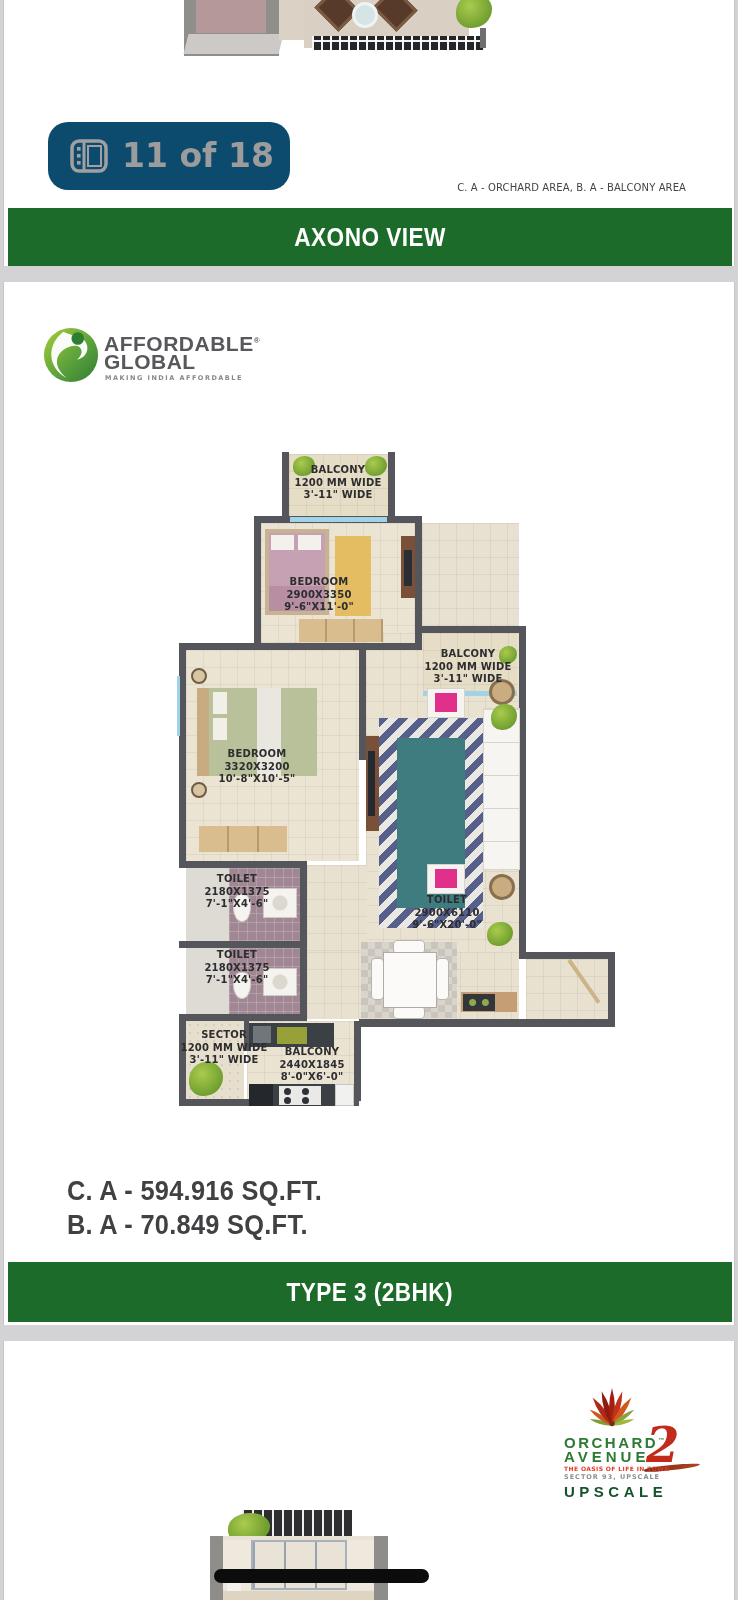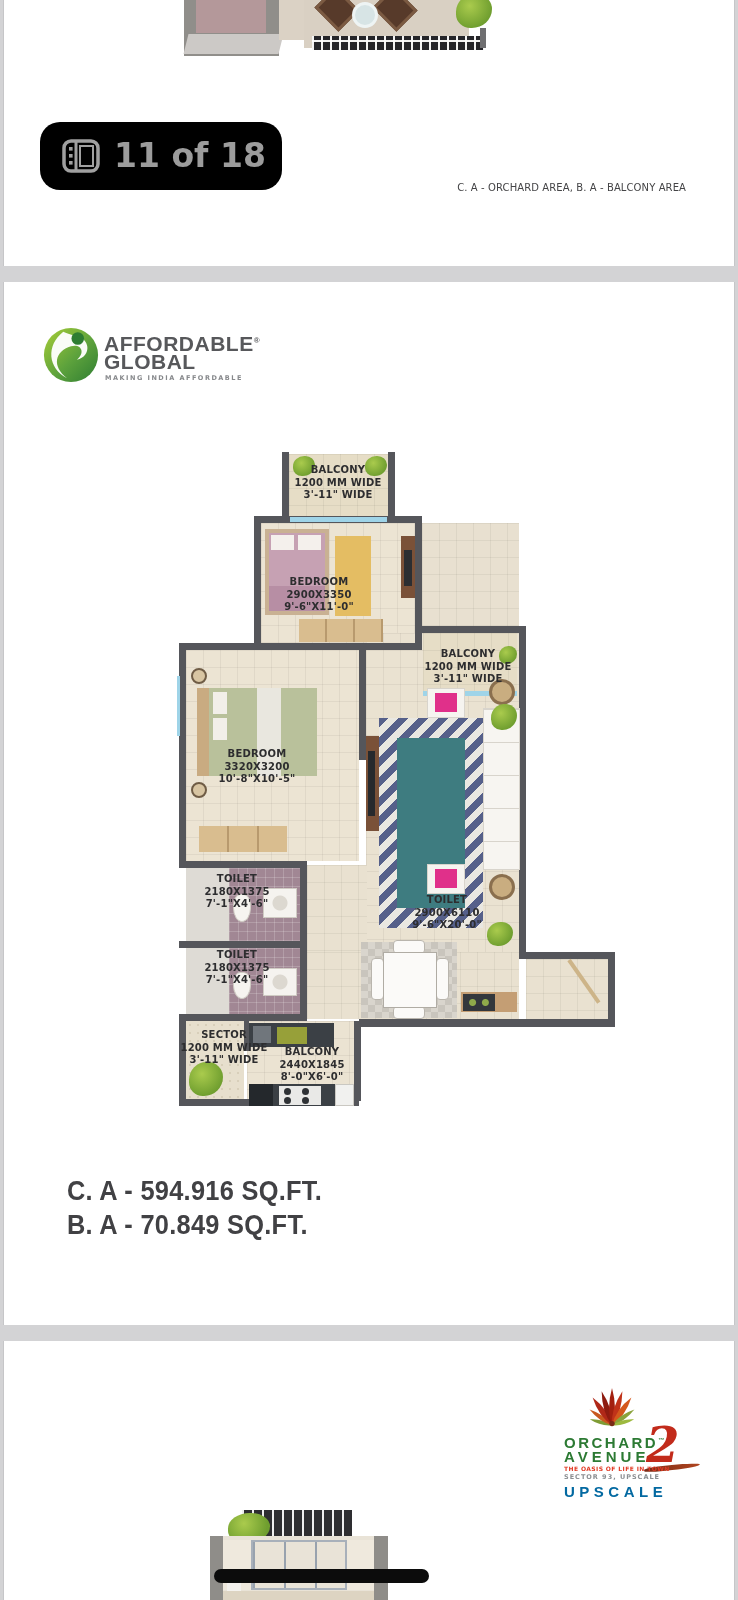--- a/index.html
+++ b/index.html
@@ -30,34 +30,37 @@
     <i class="fur" style="left:105px;top:0;width:30px;height:40px;background:#dbd2c5"></i>
     <i class="fur" style="left:130px;top:0;width:165px;height:48px;background:#d9d0c3"></i>
     <i class="fur" style="left:146px;top:-6px;width:34px;height:30px;background:#573a2a;border:3px solid #7b5a42;transform:rotate(45deg)"></i>
     <i class="fur" style="left:204px;top:-6px;width:34px;height:30px;background:#573a2a;border:3px solid #7b5a42;transform:rotate(45deg)"></i>
     <i class="fur circ" style="left:178px;top:2px;width:26px;height:26px;background:#d7e4e5;border:3px solid #eef4f4"></i>
     <i class="fur" style="left:138px;top:36px;width:172px;height:14px;background-color:#26262a;background-image:repeating-linear-gradient(90deg,rgba(255,255,255,.95) 0 2px,transparent 2px 9px),linear-gradient(transparent 0 4px,rgba(255,255,255,.95) 4px 6px,transparent 6px 14px)"></i>
     <i class="p" style="left:282px;top:-6px;width:36px;height:34px"></i>
     <i class="fur" style="left:306px;top:28px;width:6px;height:20px;background:#6f6f71"></i>
   </div>
 
-  <div style="position:absolute;left:36px;top:122px;width:242px;height:68px;background:#000000;border-radius:20px">
+  <div style="position:absolute;left:44px;top:122px;width:242px;height:68px;background:#0c4a6e;border-radius:20px">
     <svg width="38" height="34" viewBox="0 0 38 34" style="position:absolute;left:22px;top:17px">
       <rect x="2" y="2" width="34" height="30" rx="7" fill="none" stroke="#a0a0a0" stroke-width="3.5"></rect>
       <line x1="14" y1="3" x2="14" y2="31" stroke="#a0a0a0" stroke-width="3"></line>
       <rect x="7" y="8" width="3.6" height="3.6" fill="#a0a0a0"></rect>
       <rect x="7" y="15" width="3.6" height="3.6" fill="#a0a0a0"></rect>
       <rect x="7" y="22" width="3.6" height="3.6" fill="#a0a0a0"></rect>
       <rect x="18" y="7" width="13" height="20" fill="none" stroke="#a0a0a0" stroke-width="2"></rect>
     </svg>
     <span style="position:absolute;left:74px;top:0;line-height:68px;font-size:33px;font-weight:bold;color:#9c9c9c">11 of 18</span>
   </div>
 
   <div style="position:absolute;right:48px;top:182px;font-size:10px;color:#444446;letter-spacing:.1px">C. A - ORCHARD AREA, B. A - BALCONY AREA</div>
 
+  <div class="banner" style="top:208px">
+      <span>AXONO VIEW</span>
+    </div>
 </div>
 
 <div class="page" style="top:282px;height:1043px">
 
   <div style="position:absolute;left:38px;top:44px;width:240px;height:70px">
     <svg width="58" height="58" viewBox="0 0 60 60" style="position:absolute;left:0;top:0">
       <defs>
           <linearGradient id="sg" x1="0" y1="0" x2="1" y2="1">
         <stop offset="0" stop-color="#a8ce38"></stop>
             <stop offset=".55" stop-color="#5da23c"></stop>
@@ -224,20 +227,23 @@
     <div class="lb" style="left:143px;top:610px">
       <div>BALCONY</div>
       <div>2440X1845</div>
       <div>8'-0"X6'-0"</div>
     </div>
   </div>
 
   <div style="position:absolute;left:63px;top:893px;font-family:'Liberation Sans',sans-serif;font-weight:bold;font-size:27px;line-height:32px;color:#414144;letter-spacing:.3px;transform:scaleX(.94);transform-origin:left">C. A - 594.916 SQ.FT.</div>
   <div style="position:absolute;left:63px;top:927px;font-family:'Liberation Sans',sans-serif;font-weight:bold;font-size:27px;line-height:32px;color:#414144;letter-spacing:.3px;transform:scaleX(.94);transform-origin:left">B. A - 70.849 SQ.FT.</div>
 
+  <div class="banner" style="top:980px;height:60px">
+      <span>TYPE 3 (2BHK)</span>
+    </div>
 </div>
 
 <div class="page" style="top:1341px;height:259px">
 
   <div style="position:absolute;left:540px;top:36px;width:175px;height:130px">
     <svg width="76" height="44" viewBox="0 0 90 52" style="position:absolute;left:30px;top:6px">
       <g transform="translate(45,50)">
         <path d="M0 0 Q-6 -16 0 -34 Q6 -16 0 0 Z" fill="#7f9c35" transform="rotate(-75) scale(.8)"></path>
         <path d="M0 0 Q-6 -16 0 -36 Q6 -16 0 0 Z" fill="#c8581f" transform="rotate(-55) scale(.9)"></path>
         <path d="M0 0 Q-7 -18 0 -40 Q7 -18 0 0 Z" fill="#b02818" transform="rotate(-35)"></path>
@@ -249,21 +255,21 @@
         <path d="M0 0 Q-6 -16 0 -34 Q6 -16 0 0 Z" fill="#9db93f" transform="rotate(75) scale(.8)"></path>
         <circle cx="0" cy="-2" r="3.2" fill="#7a2a16"></circle>
       </g>
     </svg>
     <div style="position:absolute;left:20px;top:56px;font-family:'Liberation Sans',sans-serif;font-weight:bold;font-size:15px;line-height:15px;color:#2c7a33;letter-spacing:2.5px"><span>ORCHARD</span><sup style="font-size:6px;letter-spacing:0">™</sup></div>
     <div style="position:absolute;left:20px;top:72px;font-family:'Liberation Sans',sans-serif;font-weight:bold;font-size:15px;line-height:15px;color:#2c7a33;letter-spacing:4px">AVENUE</div>
     <div style="position:absolute;left:102px;top:44px;font-family:'DejaVu Serif',serif;font-style:italic;font-weight:bold;font-size:48px;line-height:48px;color:#c22b1b">2</div>
     <i style="position:absolute;display:block;left:100px;top:88px;width:56px;height:5px;background:linear-gradient(90deg,#7a2a16,#b0451f);border-radius:50% 60% 60% 40%;transform:rotate(-6deg)"></i>
     <div style="position:absolute;left:20px;top:88px;font-size:6px;font-weight:bold;color:#e13a24;letter-spacing:.4px">THE OASIS OF LIFE IN TOWN</div>
     <div style="position:absolute;left:20px;top:96px;font-size:6.5px;font-weight:bold;color:#8b8e91;letter-spacing:1px">SECTOR 93, UPSCALE</div>
-    <div style="position:absolute;left:20px;top:106px;font-family:'Liberation Sans',sans-serif;font-weight:bold;font-size:15px;color:#0369a1;letter-spacing:4.5px">UPSCALE</div>
+    <div style="position:absolute;left:20px;top:106px;font-family:'Liberation Sans',sans-serif;font-weight:bold;font-size:15px;color:#14532d;letter-spacing:4.5px">UPSCALE</div>
   </div>
 
   <div style="position:absolute;left:205px;top:166px;width:180px;height:93px;overflow:hidden">
     <i class="fur" style="left:33px;top:3px;width:110px;height:28px;background-color:#2e2e31;background-image:repeating-linear-gradient(90deg,rgba(255,255,255,.92) 0 2px,transparent 2px 10px),linear-gradient(#2e2e31 0 4px,transparent 4px 24px,#2e2e31 24px)"></i>
     <i class="p" style="left:19px;top:6px;width:42px;height:30px"></i>
     <i class="fur" style="left:14px;top:29px;width:151px;height:64px;background:#e9e3d7"></i>
     <i class="fur" style="left:1px;top:29px;width:13px;height:64px;background:#8f8d89"></i>
     <i class="fur" style="left:165px;top:29px;width:14px;height:64px;background:#8f8d89"></i>
     <i class="fur" style="left:14px;top:33px;width:28px;height:50px;background:#efe9dd"></i>
     <i class="fur" style="left:138px;top:33px;width:27px;height:50px;background:#efe9dd"></i>

